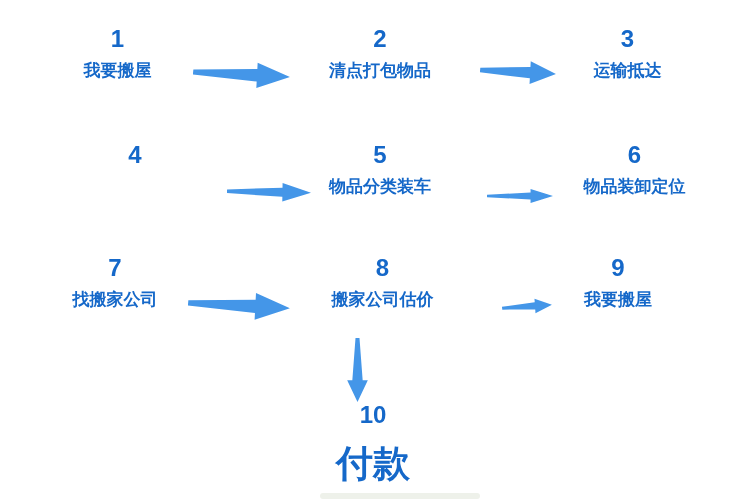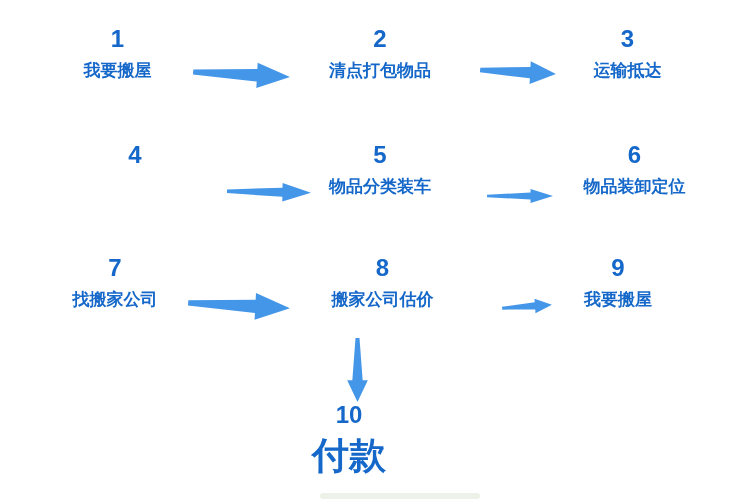--- a/index.html
+++ b/index.html
@@ -24,21 +24,21 @@
   }
   .step .label {
     font-size: 17px;
     line-height: 30px;
     white-space: nowrap;
     margin-top: 2px;
   }
   .step.final .label {
     font-size: 37px;
     line-height: 40px;
-    margin-top: 6px;
+    margin-top: 14px;
     text-align: center;
   }
   .arrow {
     position: absolute;
     display: block;
   }
   .bottom-artifact {
     position: absolute;
     left: 320px;
     top: 493px;
@@ -118,20 +118,20 @@
 
   <div class="step" style="left:553px; top:253px; width:130px;">
     <div class="num">9</div>
     <div class="label">我要搬屋</div>
   </div>
 
   <svg class="arrow" style="left:344px; top:338px;" width="27" height="64" viewBox="0 0 34 100" preserveAspectRatio="none">
     <polygon points="14.5,0 19.5,0 23.5,66 30,66 17,100 4,66 10.5,66" fill="#4496e8"></polygon>
   </svg>
 
-  <div class="step final" style="left:284px; top:400px; width:130px;">
+  <div class="step final" style="left:308px; top:400px; width:130px;">
     <div class="num">10</div>
     <div class="label">付款</div>
   </div>
 
   <div class="bottom-artifact"></div>
 
 </div>
 
 </body></html>

